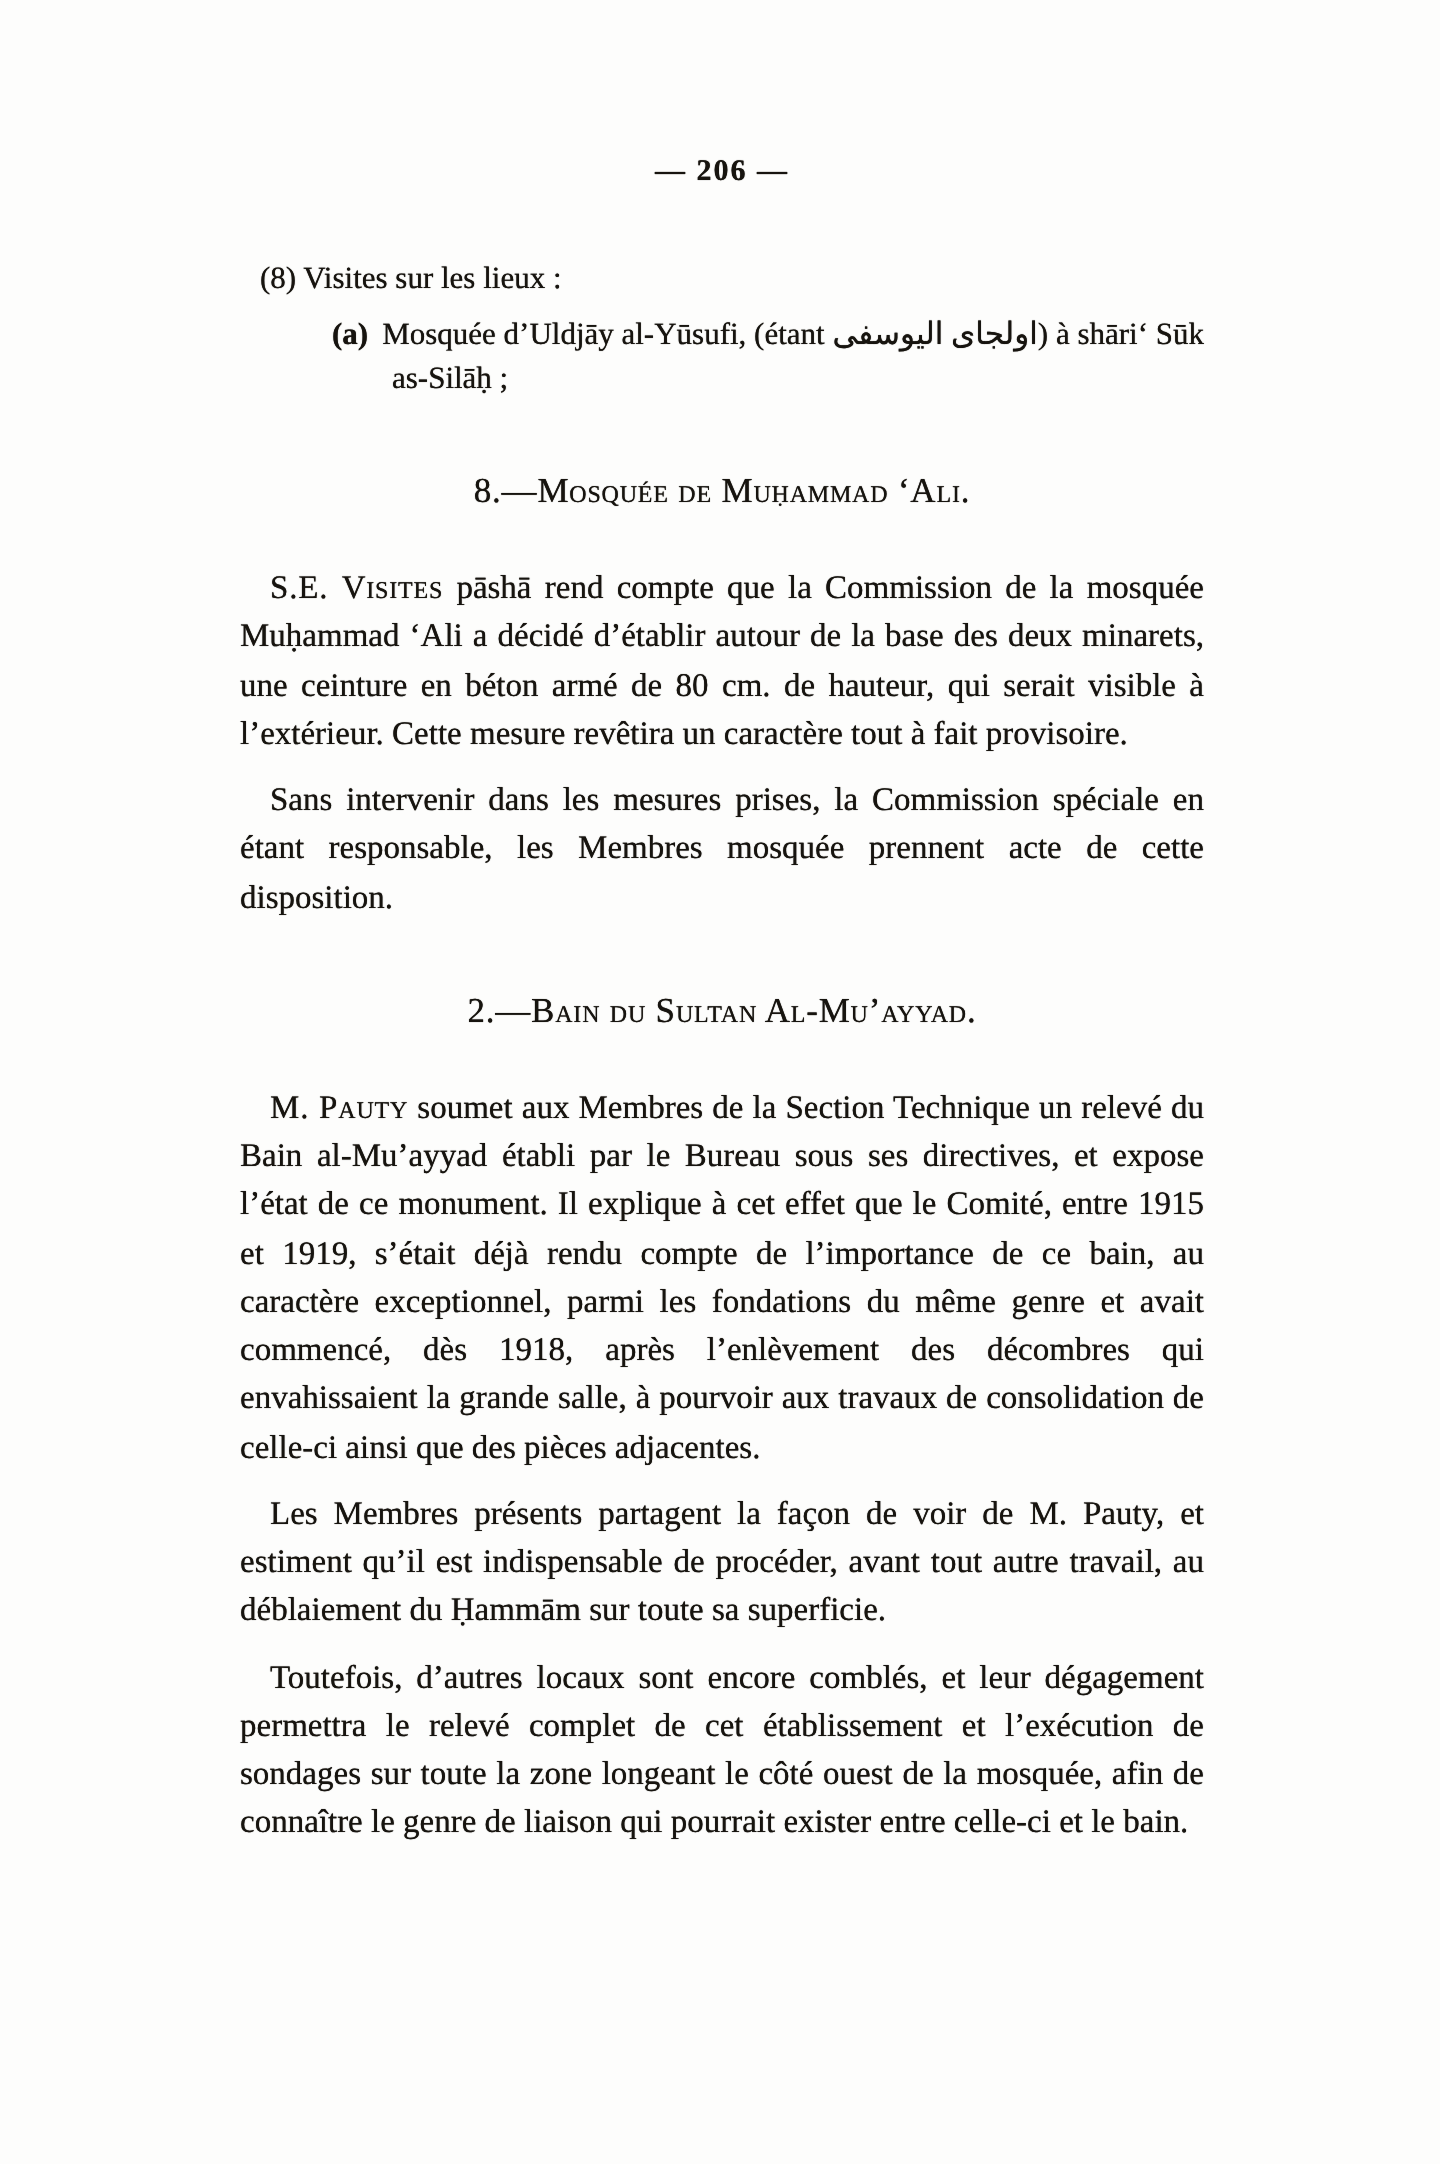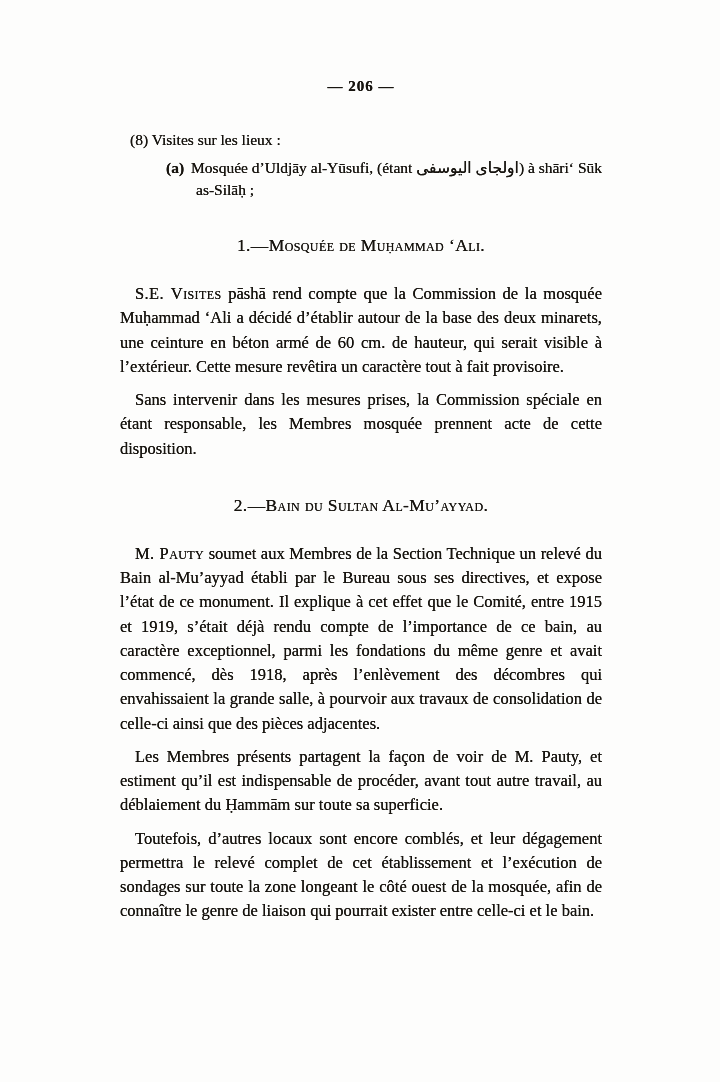--- a/index.html
+++ b/index.html
@@ -65,23 +65,23 @@
   <div class="section">
     <div class="visits-label">(8) Visites sur les lieux :</div>
 
     <div class="visit">
       <span class="marker">(a)</span><span>Mosquée d’Uldjāy al-Yūsufi, (étant اولجاى اليوسفى) à shāri‘ Sūk as-Silāḥ ;</span>
     </div>
 
   </div>
 
   <div class="section">
-    <h2 class="heading">1.—Mosquée de Muḥammad ‘Ali.</h2>
+    <h2 class="heading">8.—Mosquée de Muḥammad ‘Ali.</h2>
 
-    <p class="para"><span class="sc">S.E. Visites</span><span> pāshā rend compte que la Commission de la mosquée Muḥammad ‘Ali a décidé d’établir autour de la base des deux minarets, une ceinture en béton armé de 60 cm. de hauteur, qui serait visible à l’extérieur.  Cette mesure revêtira un caractère tout à fait provisoire.</span></p>
+    <p class="para"><span class="sc">S.E. Visites</span><span> pāshā rend compte que la Commission de la mosquée Muḥammad ‘Ali a décidé d’établir autour de la base des deux minarets, une ceinture en béton armé de 80 cm. de hauteur, qui serait visible à l’extérieur.  Cette mesure revêtira un caractère tout à fait provisoire.</span></p>
 
     <p class="para">Sans intervenir dans les mesures prises, la Commission spéciale en étant responsable, les Membres mosquée prennent acte de cette disposition.</p>
   </div>
 
   <div class="section">
     <h2 class="heading">2.—Bain du Sultan Al-Mu’ayyad.</h2>
 
     <p class="para"><span class="sc">M. Pauty</span><span> soumet aux Membres de la Section Technique un relevé du Bain al-Mu’ayyad établi par le Bureau sous ses directives, et expose l’état de ce monument.  Il explique à cet effet que le Comité, entre 1915 et 1919, s’était déjà rendu compte de l’importance de ce bain, au caractère exceptionnel, parmi les fondations du même genre et avait commencé, dès 1918, après l’enlèvement des décombres qui envahissaient la grande salle, à pourvoir aux travaux de consolidation de celle-ci ainsi que des pièces adjacentes.</span></p>
 
     <p class="para">Les Membres présents partagent la façon de voir de M. Pauty, et estiment qu’il est indispensable de procéder, avant tout autre travail, au déblaiement du Ḥammām sur toute sa superficie.</p>

